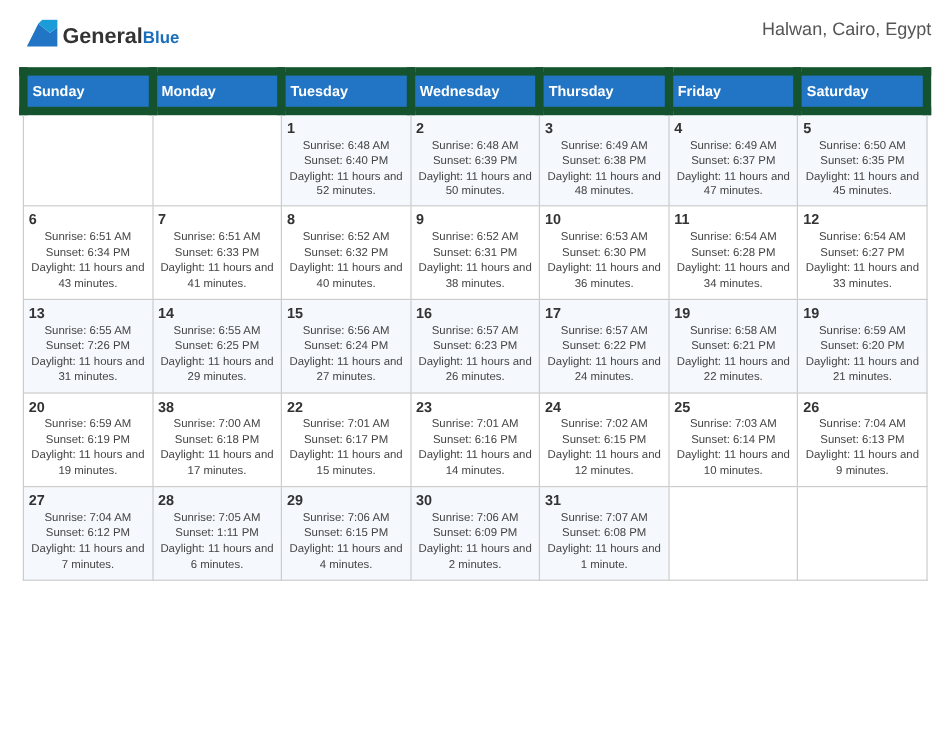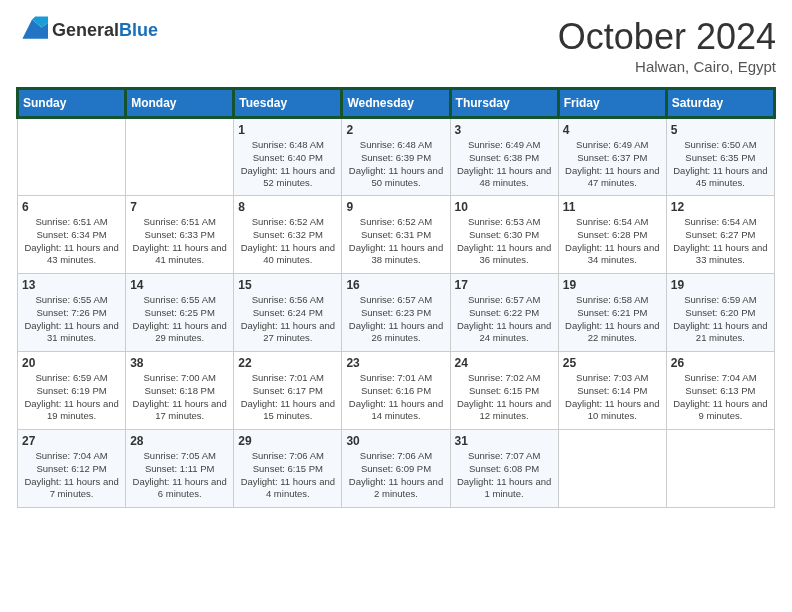--- a/index.html
+++ b/index.html
@@ -20,21 +20,21 @@
       display: flex;
       align-items: center;
       gap: 4px;
     }
     .logo-text-general {
       font-size: 18px;
       font-weight: bold;
       color: #333;
     }
     .logo-text-blue {
-      font-size: 18px;
+      font-size: 14px;
       font-weight: bold;
       color: #1a6fba;
     }
     .logo-icon {
       width: 32px;
       height: 28px;
     }
     .title-block {
       text-align: right;
     }
@@ -52,21 +52,21 @@
       border-collapse: collapse;
       table-layout: fixed;
     }
     th {
       background-color: #2175c4;
       color: #fff;
       font-size: 12px;
       font-weight: bold;
       padding: 6px 4px;
       text-align: left;
-      border: 3px solid #14532d;
+      border: 7px solid #14532d;
     }
     td {
       border: 1px solid #ccc;
       vertical-align: top;
       padding: 4px 4px 4px 4px;
       font-size: 10px;
       color: #333;
       height: 78px;
     }
     .day-num {
@@ -98,21 +98,20 @@
   <div class="logo">
     <svg class="logo-icon" viewBox="0 0 40 34" xmlns="http://www.w3.org/2000/svg">
       <polygon points="8,28 20,4 32,14 40,8 40,28" fill="#2175c4"></polygon>
       <polygon points="20,4 32,14 40,8 40,0 24,0" fill="#1a9cd8"></polygon>
     </svg>
     <div>
       <span class="logo-text-general">General</span><span class="logo-text-blue">Blue</span>
     </div>
   </div>
   <div class="title-block">
-    <div class="title-month">October 2024</div>
     <div class="title-location">Halwan, Cairo, Egypt</div>
   </div>
 </div>
 
 <table>
   <thead>
     <tr>
     <th>Sunday</th>
         <th>Monday</th>
         <th>Tuesday</th>

